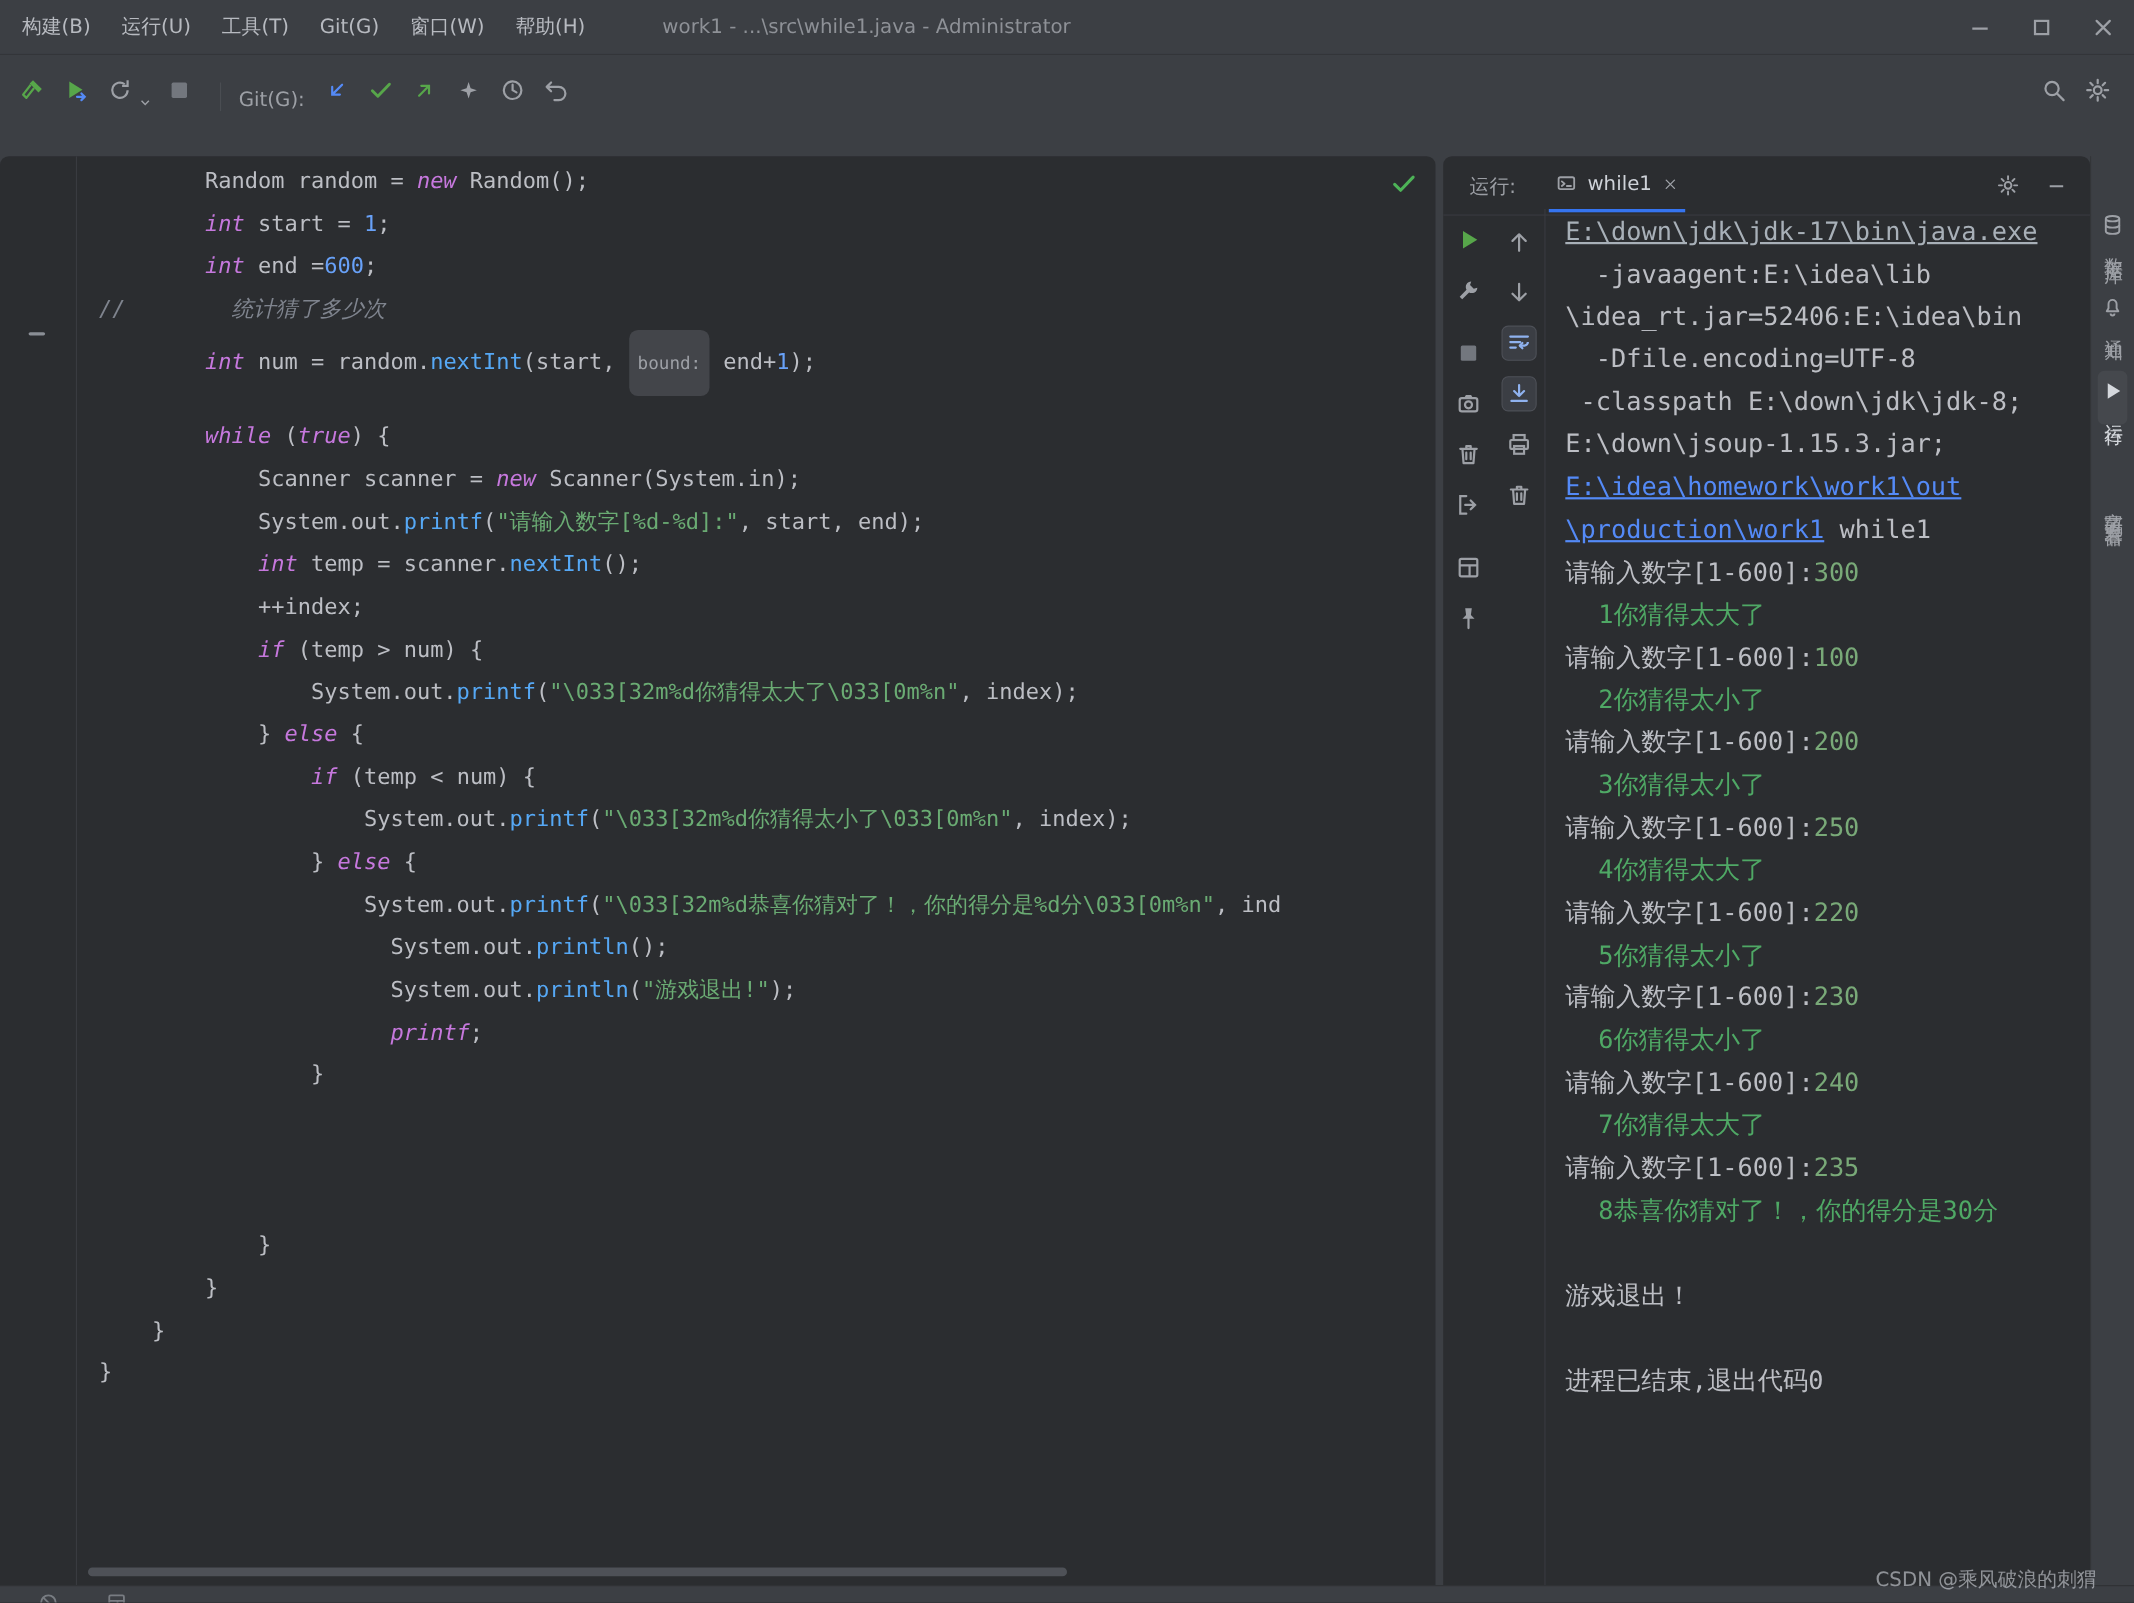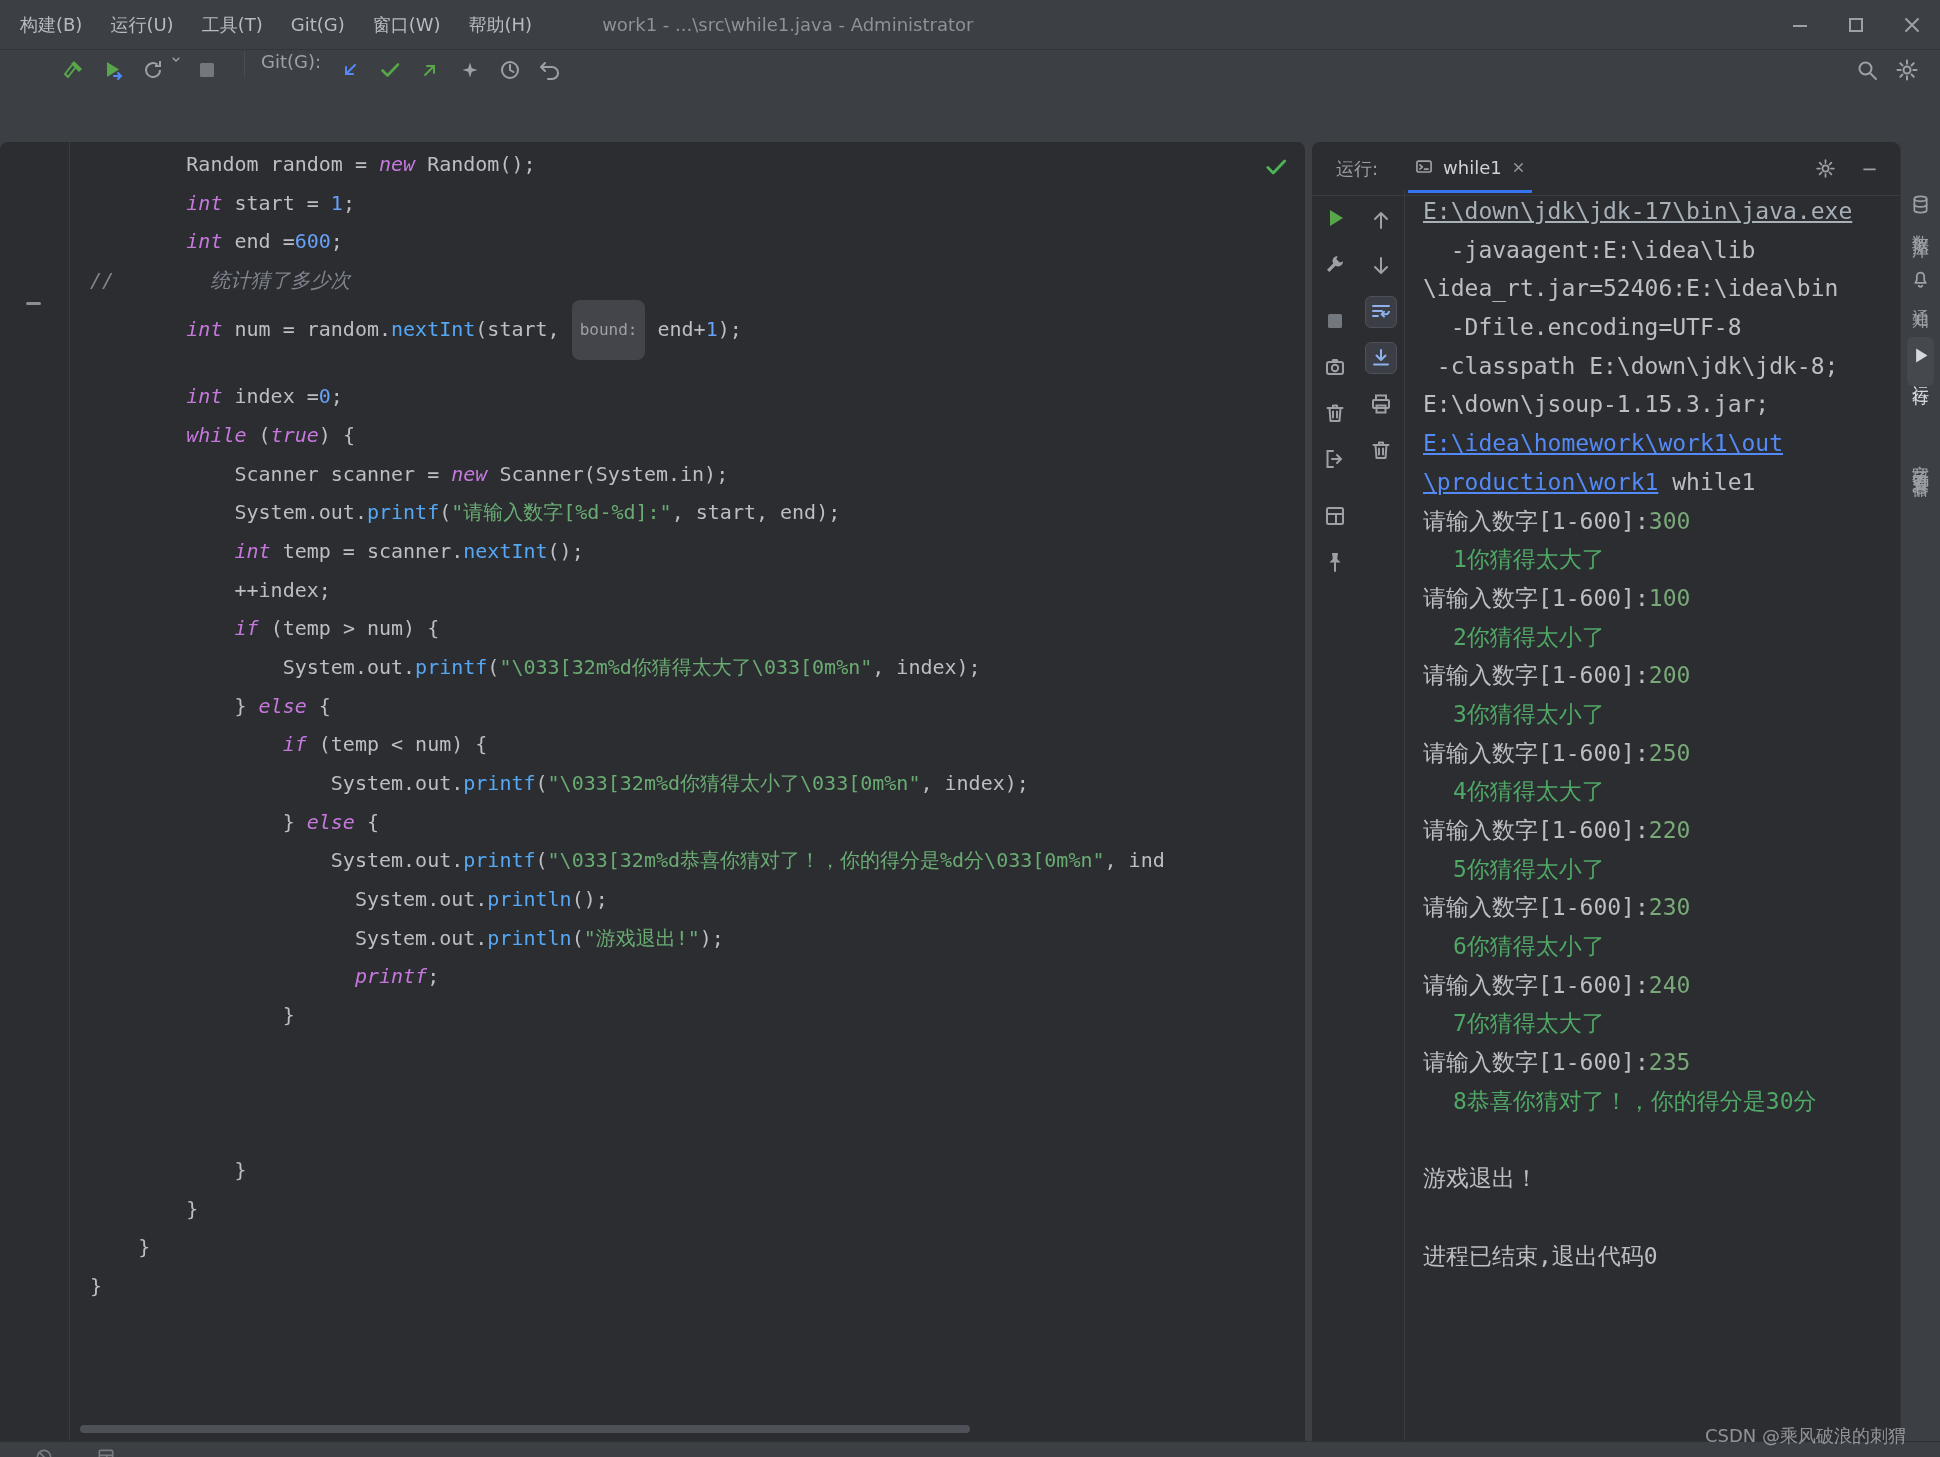--- a/index.html
+++ b/index.html
@@ -18,21 +18,21 @@
 
   
   .menubar{position:absolute; top:0; left:0; right:0; height:50px; display:flex; align-items:center; padding-left:6px; border-bottom:1px solid #333539;}
   .menu-items{display:flex; align-items:center;}
   .menu-item{padding:0 14px; font-size:18px; color:#b7bac0; line-height:50px; cursor:default;}
   .win-title{margin-left:56px; font-size:18px; color:#8e9197; white-space:nowrap;}
   .win-controls{margin-left:auto; display:flex; height:50px;}
   .win-btn{width:56px; height:50px; display:flex; align-items:center; justify-content:center; color:#b7bac0;}
 
   
-  .toolbar{position:absolute; top:51px; left:0; right:0; height:50px; display:flex; align-items:flex-start; padding:0 12px 0 10px;margin-left:44px;}
+  .toolbar{position:absolute; top:51px; left:0; right:0; height:50px; display:flex; align-items:flex-end; padding:0 12px 0 10px;}
   .tbtn{width:38px; height:38px; border-radius:6px; display:flex; align-items:center; justify-content:center; margin-right:2px;}
   .tsep{width:1px; height:26px; background:#4a4d52; margin:0 16px;}
   .git-label{font-size:18px; color:#9da0a6; margin-right:10px; white-space:nowrap;}
   .chev{width:16px;height:16px;color:#9da0a6;margin-left:-6px;margin-right:4px;}
   .tspacer{flex:1;}
 
   
   .editor-panel{position:absolute; left:0; top:142px; bottom:16px; width:1305px; background:var(--c-panel-bg); border-radius:8px 8px 0 0; overflow:hidden;}
   .gutter-line{position:absolute; left:69px; top:0; bottom:0; width:1px; background:var(--c-border);}
   .fold{position:absolute; left:26px; top:160px; width:15px; height:3px; background:#8a8e95; border-radius:2px;}
@@ -305,21 +305,20 @@
   <div class="editor-panel">
     <div class="gutter-line"></div>
     <div class="fold"></div>
     <div class="code-area">
         <div class="tline"><span class="sp">        Random random = </span><span class="sk">new</span><span class="sp"> Random();</span></div>
         <div class="tline"><span class="sp">        </span><span class="sk">int</span><span class="sp"> start = </span><span class="sn">1</span><span class="sp">;</span></div>
         <div class="tline"><span class="sp">        </span><span class="sk">int</span><span class="sp"> end =</span><span class="sn">600</span><span class="sp">;</span></div>
         <div class="tline"><span class="sc">//        统计猜了多少次</span></div>
         <div class="tline"><span class="sp">        </span><span class="sk">int</span><span class="sp"> num = random.</span><span class="sf">nextInt</span><span class="sp">(start, </span><span class="sh">bound:</span><span class="sp"> end+</span><span class="sn">1</span><span class="sp">);</span></div>
         <div class="tline">&nbsp;</div>
-        <div class="tline"><span class="sp">        </span><span class="sk">int</span><span class="sp"> index =</span><span class="sn">0</span><span class="sp">;</span></div>
         <div class="tline"><span class="sp">        </span><span class="sk">while</span><span class="sp"> (</span><span class="sk">true</span><span class="sp">) {</span></div>
         <div class="tline"><span class="sp">            Scanner scanner = </span><span class="sk">new</span><span class="sp"> Scanner(System.in);</span></div>
         <div class="tline"><span class="sp">            System.out.</span><span class="sf">printf</span><span class="sp">(</span><span class="ss">"请输入数字[%d-%d]:"</span><span class="sp">, start, end);</span></div>
         <div class="tline"><span class="sp">            </span><span class="sk">int</span><span class="sp"> temp = scanner.</span><span class="sf">nextInt</span><span class="sp">();</span></div>
         <div class="tline"><span class="sp">            ++index;</span></div>
         <div class="tline"><span class="sp">            </span><span class="sk">if</span><span class="sp"> (temp &gt; num) {</span></div>
         <div class="tline"><span class="sp">                System.out.</span><span class="sf">printf</span><span class="sp">(</span><span class="ss">"\033[32m%d你猜得太大了\033[0m%n"</span><span class="sp">, index);</span></div>
         <div class="tline"><span class="sp">            } </span><span class="sk">else</span><span class="sp"> {</span></div>
         <div class="tline"><span class="sp">                </span><span class="sk">if</span><span class="sp"> (temp &lt; num) {</span></div>
         <div class="tline"><span class="sp">                    System.out.</span><span class="sf">printf</span><span class="sp">(</span><span class="ss">"\033[32m%d你猜得太小了\033[0m%n"</span><span class="sp">, index);</span></div>

